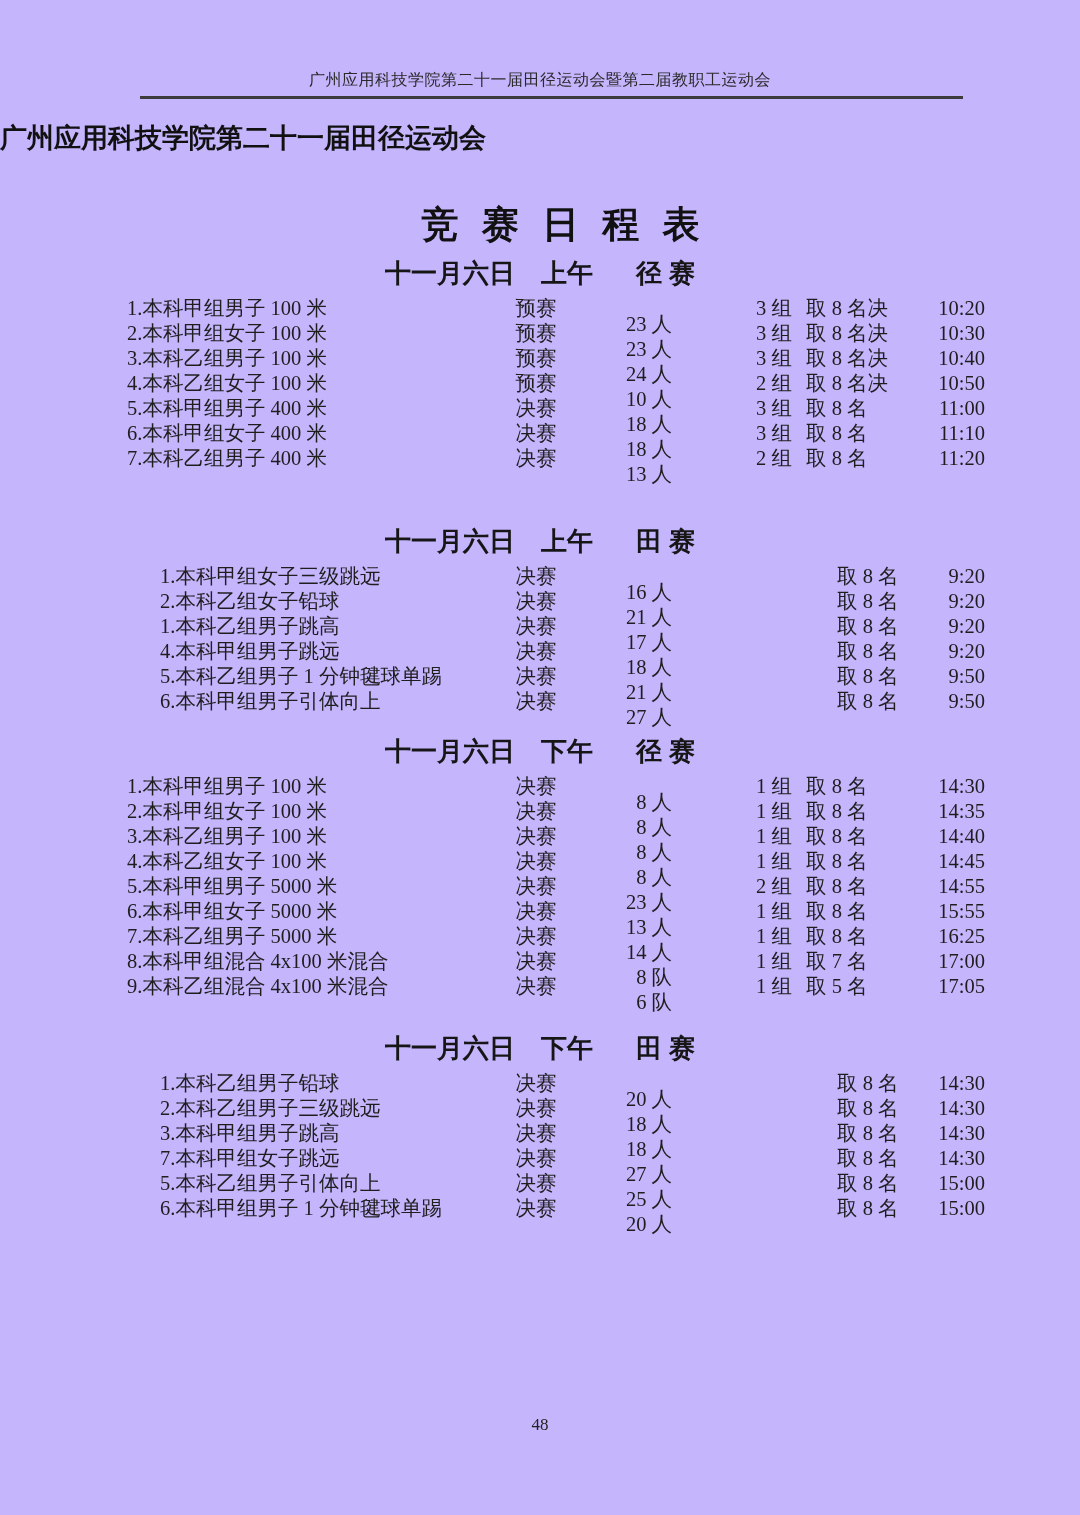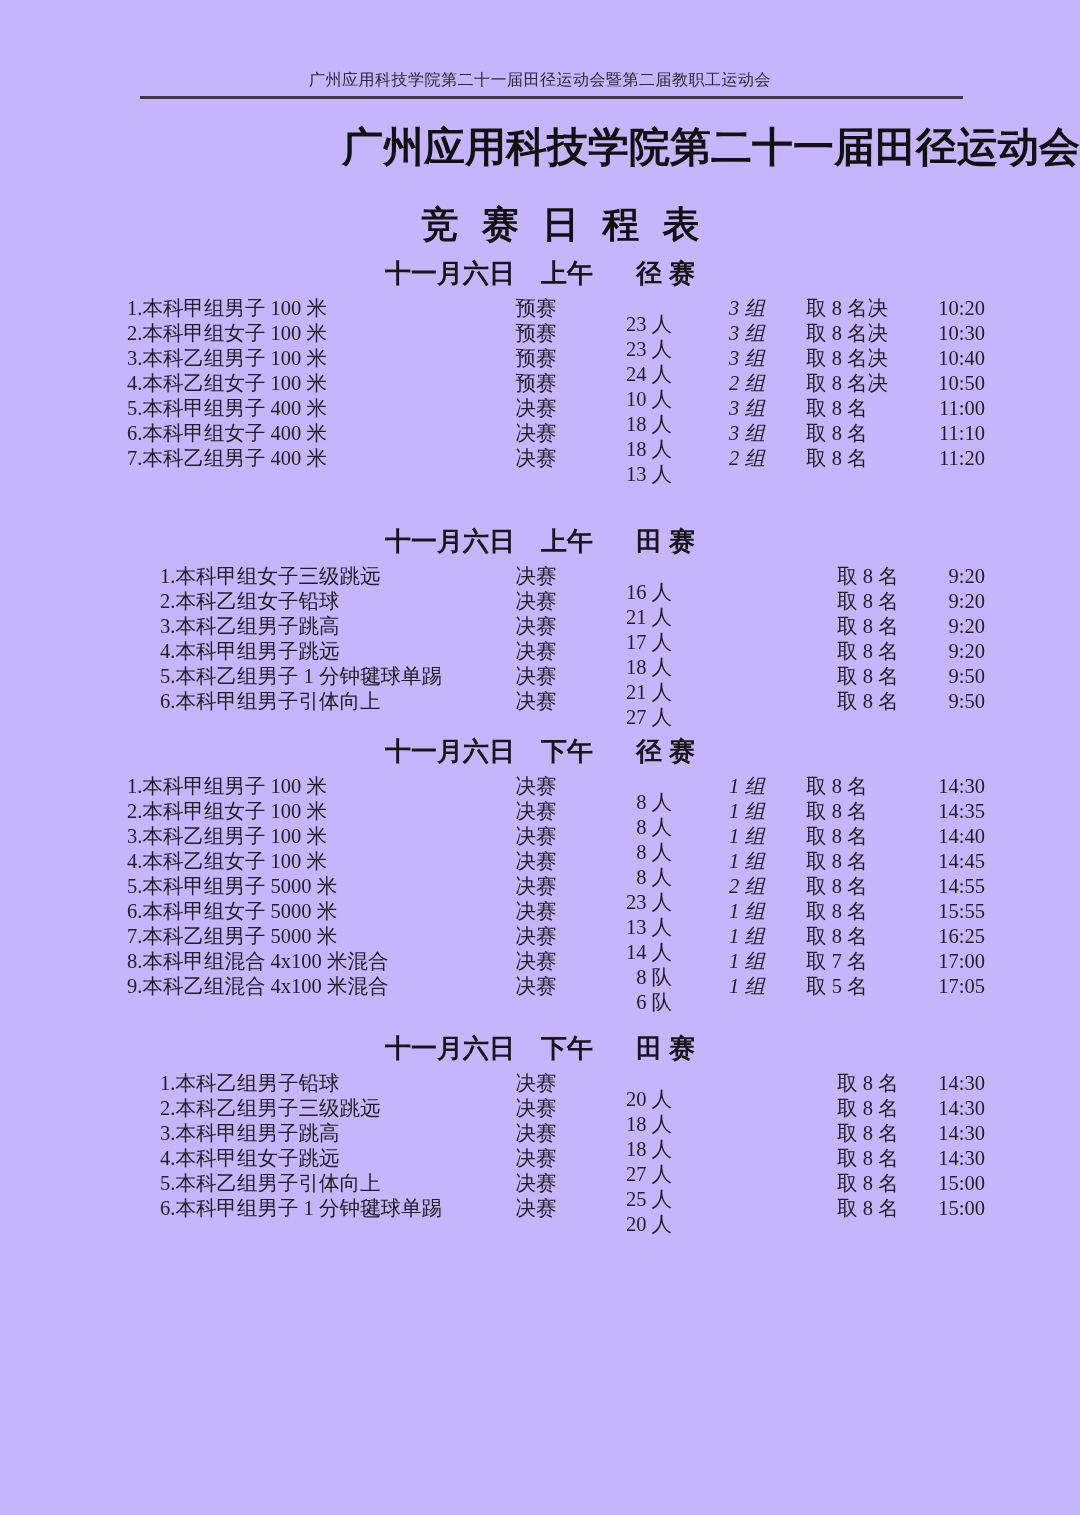--- a/index.html
+++ b/index.html
@@ -33,22 +33,22 @@
     width: 823px;
     height: 3px;
     background: #3c3c3c;
   }
   .doc-title {
     position: absolute;
     top: 120px;
     left: 0;
     width: 100%;
     margin: 0;
-    text-align: right;
-    font-size: 41px;
+    text-align: left;
+    font-size: 27px;
     font-weight: bold;
     letter-spacing: 0px;
     color: #111111;
   }
   .doc-subtitle {
     position: absolute;
     top: 184px;
     left: 0;
     width: 100%;
     margin: 16px;
@@ -90,21 +90,21 @@
     height: 25px;
     line-height: 25px;
     font-size: 20.5px;
     white-space: nowrap;
   }
   .row span { position: absolute; top: 0; }
   .c-name  { left: 0; margin-left: 12px; }
   .no-group .c-name { left: 33px; }
   .c-round { left: 390px; width: 62px; text-align: center; }
   .c-people { left: 472px; width: 85px; text-align: right; margin-top: 16px; }
-  .c-group { left: 601px; width: 62px; text-align: center; font-style: italic; }
+  .c-group { left: 628px; width: 62px; text-align: center; }
   .c-take  { left: 691px; }
   .no-group .c-take { left: 722px; }
   .c-time  { right: 0; width: 90px; text-align: right; }
   .page-number {
     position: absolute;
     top: 1415px;
     left: 0;
     width: 100%;
     text-align: center;
     font-size: 17px;
@@ -198,21 +198,21 @@
   </div>
           <div class="row">
     <span class="c-name">2.本科乙组女子铅球</span>
     <span class="c-round">决赛</span>
     <span class="c-people">21 人</span>
     <span class="c-group"></span>
     <span class="c-take">取 8 名</span>
     <span class="c-time">9:20</span>
   </div>
           <div class="row">
-    <span class="c-name">3.本科乙组男子跳高</span>
+    <span class="c-name">1.本科乙组男子跳高</span>
     <span class="c-round">决赛</span>
     <span class="c-people">17 人</span>
     <span class="c-group"></span>
     <span class="c-take">取 8 名</span>
     <span class="c-time">9:20</span>
   </div>
           <div class="row">
     <span class="c-name">4.本科甲组男子跳远</span>
     <span class="c-round">决赛</span>
     <span class="c-people">18 人</span>
@@ -340,21 +340,21 @@
   </div>
           <div class="row">
     <span class="c-name">3.本科甲组男子跳高</span>
     <span class="c-round">决赛</span>
     <span class="c-people">18 人</span>
     <span class="c-group"></span>
     <span class="c-take">取 8 名</span>
     <span class="c-time">14:30</span>
   </div>
           <div class="row">
-    <span class="c-name">4.本科甲组女子跳远</span>
+    <span class="c-name">7.本科甲组女子跳远</span>
     <span class="c-round">决赛</span>
     <span class="c-people">27 人</span>
     <span class="c-group"></span>
     <span class="c-take">取 8 名</span>
     <span class="c-time">14:30</span>
   </div>
           <div class="row">
     <span class="c-name">5.本科乙组男子引体向上</span>
     <span class="c-round">决赛</span>
     <span class="c-people">25 人</span>
@@ -366,13 +366,14 @@
     <span class="c-name">6.本科甲组男子 1 分钟毽球单踢</span>
     <span class="c-round">决赛</span>
     <span class="c-people">20 人</span>
     <span class="c-group"></span>
     <span class="c-take">取 8 名</span>
     <span class="c-time">15:00</span>
   </div>
         </div>
   </section>
     </div>
+  <div class="page-number">48</div>
 </div>
 
 </body></html>

